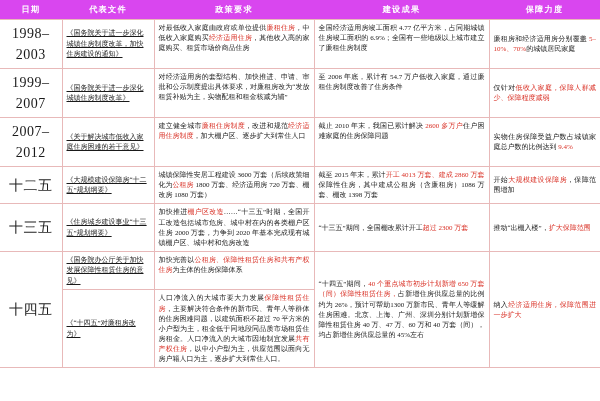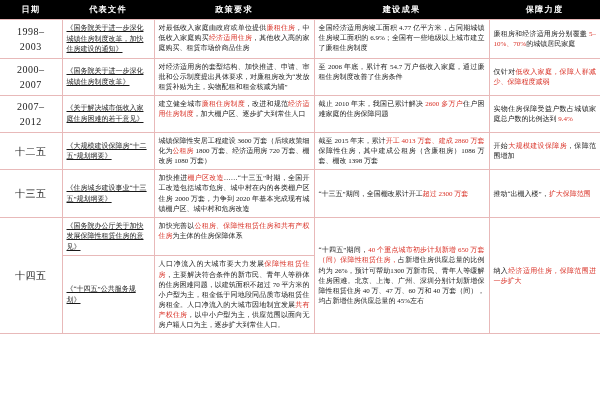--- a/index.html
+++ b/index.html
@@ -19,21 +19,21 @@
     border-collapse: collapse;
     table-layout: fixed;
   }
   #policy-table col.c-date    { width: 62px; }
   #policy-table col.c-doc     { width: 92px; }
   #policy-table col.c-policy  { width: 160px; }
   #policy-table col.c-result  { width: 175px; }
   #policy-table col.c-cover   { width: 111px; }
 
   thead th {
-    background: #000000;
+    background: #d946ef;
     color: #ffffff;
     font-weight: bold;
     font-size: 8.2px;
     letter-spacing: 1.2px;
     height: 15px;
     padding: 2px 1px;
     text-align: center;
     vertical-align: middle;
     border: none;
   }
@@ -47,21 +47,21 @@
     vertical-align: top;
     text-align: justify;
     text-justify: inter-ideograph;
   }
   tbody td.sep-right {
     border-right: 0.6px solid #e8b9b9;
   }
   td.cell-date {
     text-align: center;
     vertical-align: middle;
-    font-size: 10px;
+    font-size: 14px;
     line-height: 1.5;
     letter-spacing: 0.5px;
   }
   td.cell-doc {
     text-align: left;
     vertical-align: middle;
     font-size: 7px;
     line-height: 1.5;
     text-decoration: underline;
   }
@@ -101,21 +101,21 @@
         <span>2003</span>
       </td>
       <td class="cell-doc sep-right">《国务院关于进一步深化城镇住房制度改革，加快住房建设的通知》</td>
       <td class="sep-right"><span>对最低收入家庭由政府或单位提供</span><span class="hl">廉租住房</span><span>，中低收入家庭购买</span><span class="hl">经济适用住房</span><span>，其他收入高的家庭购买、租赁市场价商品住房</span></td>
       <td class="sep-right">全国经济适用房竣工面积 4.77 亿平方米，占同期城镇住房竣工面积的 6.9%；全国有一些地级以上城市建立了廉租住房制度</td>
       <td class="cell-cover"><span>廉租房和经济适用房分别覆盖 </span><span class="hl">5–10%、70%</span><span>的城镇居民家庭</span></td>
     </tr>
 
     <tr>
       <td class="cell-date sep-right">
-        <span>2000–</span><br>
+        <span>1999–</span><br>
         <span>2007</span>
       </td>
       <td class="cell-doc sep-right">《国务院关于进一步深化城镇住房制度改革》</td>
       <td class="sep-right">对经济适用房的套型结构、加快推进、申请、审批和公示制度提出具体要求，对廉租房改为“发放租赁补贴为主，实物配租和租金核减为辅”</td>
       <td class="sep-right">至 2006 年底，累计有 54.7 万户低收入家庭，通过廉租住房制度改善了住房条件</td>
       <td class="cell-cover"><span>仅针对</span><span class="hl">低收入家庭，保障人群减少、保障程度减弱</span></td>
     </tr>
 
     <tr>
       <td class="cell-date sep-right">
@@ -146,18 +146,18 @@
 
     <tr>
       <td class="cell-date sep-right" rowspan="2">十四五</td>
       <td class="cell-doc sep-right">《国务院办公厅关于加快发展保障性租赁住房的意见》</td>
       <td class="sep-right"><span>加快完善以</span><span class="hl">公租房、保障性租赁住房和共有产权住房</span><span>为主体的住房保障体系</span></td>
       <td class="sep-right cell-cover" rowspan="2"><span>“十四五”期间，</span><span class="hl">40 个重点城市初步计划新增 650 万套（间）保障性租赁住房，</span><span>占新增住房供应总量的比例约为 26%，预计可帮助1300 万新市民、青年人等缓解住房困难。北京、上海、广州、深圳分别计划新增保障性租赁住房 40 万、47 万、60 万和 40 万套（间），均占新增住房供应总量的 45%左右</span></td>
       <td class="cell-cover" rowspan="2"><span>纳入</span><span class="hl">经济适用住房，保障范围进一步扩大</span></td>
     </tr>
 
     <tr class="row-last">
-      <td class="cell-doc sep-right">《“十四五”公共服务规划》</td>
+      <td class="cell-doc sep-right">《“十四五”对廉租房改为》</td>
       <td class="sep-right"><span>人口净流入的大城市要大力发展</span><span class="hl">保障性租赁住房</span><span>，主要解决符合条件的新市民、青年人等群体的住房困难问题，以建筑面积不超过 70 平方米的小户型为主，租金低于同地段同品质市场租赁住房租金。人口净流入的大城市因地制宜发展</span><span class="hl">共有产权住房</span><span>，以中小户型为主，供应范围以面向无房户籍人口为主，逐步扩大到常住人口。</span></td>
     </tr>
 
   </tbody>
 </table>
 
 </body></html>

